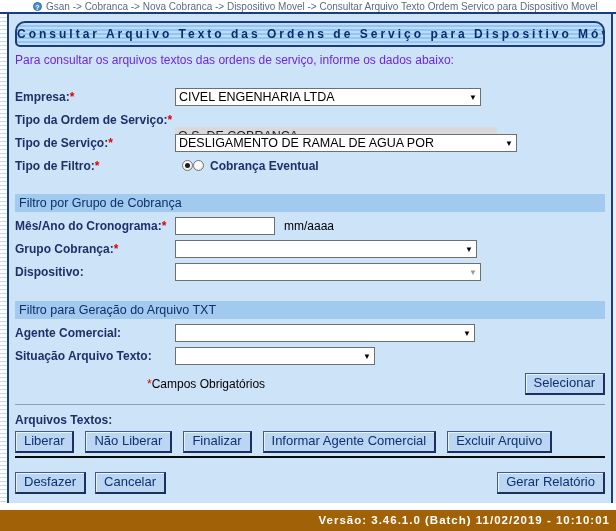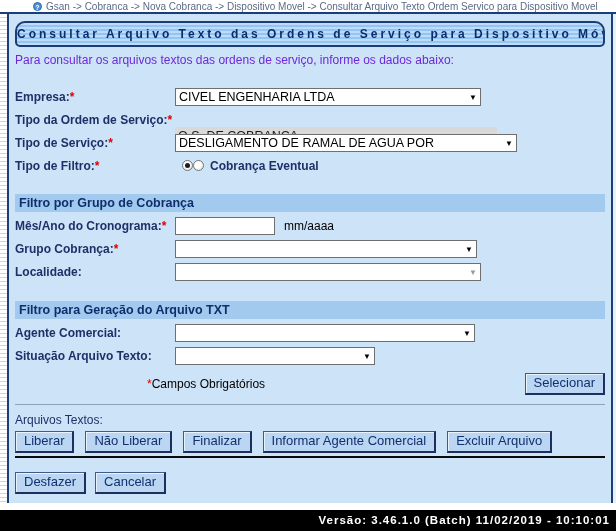--- a/index.html
+++ b/index.html
@@ -81,50 +81,50 @@
     display: inline-block; position: relative; flex: 0 0 auto;
   }
   .radio.checked::after {
     content: ""; position: absolute; left: 2px; top: 2px; width: 5px; height: 5px;
     border-radius: 50%; background: #1c1c1c;
   }
   .radio-lbl { font-size: 12px; font-weight: bold; color: #1f3068; margin: 0 14px 0 6px; }
 
   
   .section-hdr {
-    background: #a2c9ee; color: #0e2f6b; font-size: 12.5px; font-weight: bold;
+    background: #a2c9ee; color: #0e2f6b; font-size: 12.5px; font-weight: normal;
     padding: 2px 4px 3px 4px; height: 18px;
   }
   .sec1 { margin-top: 17px; }
   .sec2 { margin-top: 18px; }
   .sec-rows { margin-top: 2px; }
 
   
   .note-row { margin-top: 4px; display: flex; align-items: center; height: 26px; }
   .note { margin-left: 132px; font-size: 12px; color: #000; }
   .btn {
     background: #bad6f2; color: #10306e; font-size: 13px;
     font-family: "Liberation Sans", sans-serif;
     border: 1px solid #445983; border-right: 2px solid #1d2f5e; border-bottom: 2px solid #1d2f5e;
     box-shadow: inset 1px 1px 0 #e9f3fd;
     padding: 1px 8px 3px 8px; height: 22px; white-space: nowrap; cursor: pointer;
   }
   .note-row .btn { margin-left: auto; }
 
   .hr { margin-top: 7px; border-top: 1px solid #8fa2b8; height: 1px; }
-  .arquivos-lbl { margin-top: 8px; font-size: 12px; font-weight: normal; color: #1f3068; }
+  .arquivos-lbl { margin-top: 8px; font-size: 12px; font-weight: bold; color: #1f3068; }
   .btn-row { margin-top: 4px; display: flex; gap: 11px; }
   .black-line { margin-top: 3px; height: 2px; background: #0a0a0a; }
   .final-row { margin-top: 14px; display: flex; gap: 9px; align-items: center; }
   .final-row .push-right { margin-left: auto; }
 
   
   .footer-gap { height: 7px; background: #ffffff; flex: 0 0 auto; }
   .footer {
-    height: 21px; background: #000000; color: #ffffff; font-size: 11.5px; font-weight: bold;
+    height: 21px; background: #a16207; color: #ffffff; font-size: 11.5px; font-weight: bold;
     letter-spacing: 1px; text-align: right; line-height: 21px; padding-right: 6px;
     flex: 0 0 auto; white-space: nowrap; overflow: hidden;
   }
 
   
   .w-empresa { width: 306px; }
   .w-readonly { width: 322px; }
   .w-servico { width: 342px; }
   .w-grupo { width: 302px; }
   .w-localidade { width: 306px; }
@@ -188,21 +188,21 @@
           <span class="hint">mm/aaaa</span>
         </div>
         <div class="row">
           <span class="lbl"><span>Grupo Cobrança:</span><span class="req">*</span></span>
           <div class="sel w-grupo">
             <span></span>
             <span class="arrow">▼</span>
           </div>
         </div>
         <div class="row">
-          <span class="lbl"><span>Localidade:</span></span>
+          <span class="lbl"><span>Dispositivo:</span></span>
           <div class="sel disabled w-localidade">
             <span></span>
             <span class="arrow">▼</span>
           </div>
         </div>
       </div>
 
       <div class="section-hdr sec2">Filtro para Geração do Arquivo TXT</div>
       <div class="sec-rows">
         <div class="row">
@@ -235,20 +235,21 @@
         <button class="btn">Finalizar</button>
         <button class="btn">Informar Agente Comercial</button>
         <button class="btn">Excluir Arquivo</button>
       </div>
 
       <div class="black-line"></div>
 
       <div class="final-row">
         <button class="btn">Desfazer</button>
         <button class="btn">Cancelar</button>
+        <button class="btn push-right">Gerar Relatório</button>
       </div>
 
     </div>
 
     <div class="v-border"></div>
     <div class="right-strip"></div>
   </div>
 
   <div class="footer-gap"></div>
   <div class="footer">Versão: 3.46.1.0 (Batch) 11/02/2019 - 10:10:01</div>

